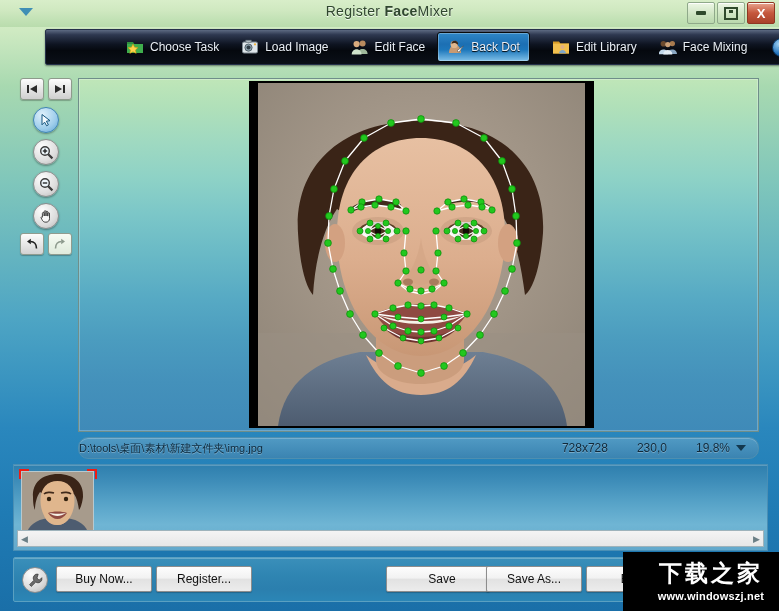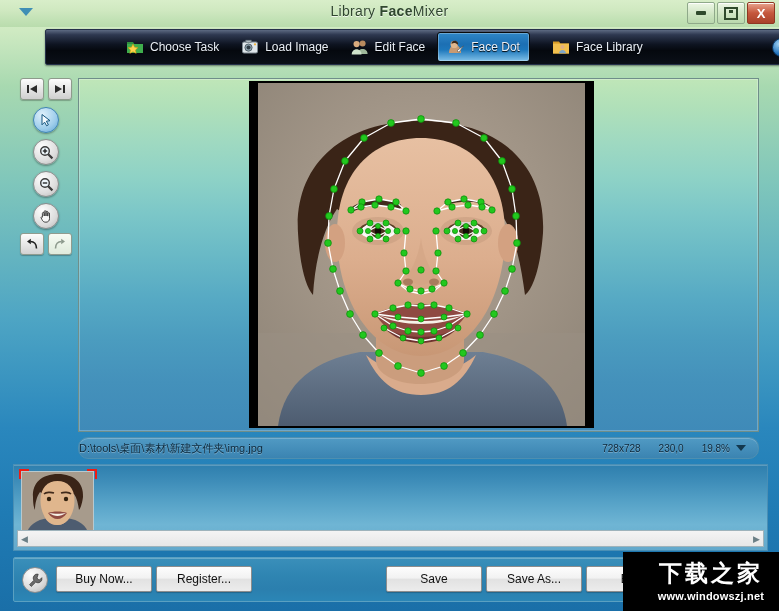--- a/index.html
+++ b/index.html
@@ -120,21 +120,21 @@
   .statusbar{
     position:absolute;left:78px;top:437px;width:679px;height:20px;
     border:1px solid #4e8fb0;border-radius:10px;
     background:linear-gradient(180deg,rgba(94,161,198,.75),rgba(62,132,176,.85));
     display:flex;align-items:center;box-shadow:inset 0 1px 0 rgba(255,255,255,.22);
   }
   .st-path{
     margin-left:0;color:#0f2a3c;font-size:11px;flex:1;white-space:nowrap;overflow:hidden;
     text-shadow:0 1px 0 rgba(255,255,255,.28);
   }
-  .st-val{color:#11293a;font-size:10px;margin-right:18px;text-shadow:0 1px 0 rgba(255,255,255,.28);}
+  .st-val{color:#11293a;font-size:12px;margin-right:18px;text-shadow:0 1px 0 rgba(255,255,255,.28);margin-left:11px;}
   .st-caret{
     width:0;height:0;border-left:5px solid transparent;border-right:5px solid transparent;
     border-top:6px solid #13384e;margin-right:12px;cursor:pointer;
   }
 
   
   .thumbpanel{
     position:absolute;left:13px;top:464px;width:753px;height:85px;
     border:1px solid #4a8fb5;
     background:linear-gradient(180deg,#2e7fae 0%,#3d8cb8 18%,#57a3c8 45%,#6fb5d4 70%,#63a9cc 100%);
@@ -171,21 +171,21 @@
   }
   .btn{
     position:absolute;top:8px;height:24px;
     border:1px solid #8d8d8d;border-radius:2px;
     background:linear-gradient(180deg,#fdfdfd 0%,#f2f2f2 45%,#e2e2e2 52%,#ececec 100%);
     color:#101010;font-size:12px;display:flex;align-items:center;justify-content:center;
     cursor:pointer;box-shadow:0 1px 1px rgba(0,0,0,.22);
   }
   #btn-buy{left:42px;width:94px;}
   #btn-reg{left:142px;width:94px;}
-  #btn-save{left:372px;width:94px;}
+  #btn-save{left:372px;width:94px;padding-left:8px;}
   #btn-saveas{left:472px;width:94px;}
   #btn-back{left:572px;width:94px;}
 
   
   .watermark{
     position:absolute;right:0;bottom:0;width:136px;height:59px;background:#000;
     display:flex;flex-direction:column;align-items:center;justify-content:center;padding-left:20px;
   }
   .wm-cn{color:#fff;font-size:23px;font-weight:bold;letter-spacing:3px;line-height:1;
      font-family:"DejaVu Sans",sans-serif;}
@@ -194,21 +194,21 @@
 </head>
 <body>
 
 <div class="app">
 
   <div class="titlebar">
     <div class="sysmenu">
       <i></i>
     </div>
     <div class="title-text">
-      <span>Library </span><b>Face</b><span>Mixer</span>
+      <span>Register </span><b>Face</b><span>Mixer</span>
     </div>
     <div class="wbtns">
       <div class="wbtn">
         <div class="glyph-min"></div>
       </div>
       <div class="wbtn">
         <div class="glyph-max">
             <i></i>
           </div>
       </div>
@@ -258,35 +258,48 @@
 
     <div class="tab active">
       <span class="ti">
         <svg width="18" height="18" viewBox="0 0 18 18">
           <path d="M2 15c0-4.5 2.4-8 6-8s6 3.5 6 8z" fill="#c89a72"></path>
           <circle cx="7.2" cy="6.4" r="3.6" fill="#e0b68d"></circle>
           <path d="M4.6 4.5c1-2 5-2.4 6.2 0 .5 1 .4 2-.2 2.2C9 4.6 6.2 4.4 4.6 6z" fill="#3c2a1d"></path>
           <path d="M10 12.6l6.4-4.7-4.4 6.4-.9-1-1.1-.7z" fill="#ffffff" stroke="#4a4a4a" stroke-width=".6"></path>
         </svg>
       </span>
-      <span>Face Dot</span>
+      <span>Back Dot</span>
     </div>
 
     <div class="tab" style="margin-left:12px">
       <span class="ti">
         <svg width="18" height="18" viewBox="0 0 18 18">
           <path d="M1 3.5h6l1.4 2H17v10H1z" fill="#d79b26"></path>
           <path d="M1 5.6h16v9.9H1z" fill="#f2c04f"></path>
           <circle cx="10.5" cy="9" r="2.1" fill="#e2b183"></circle>
           <path d="M7 15.2c0-2 1.6-3.3 3.5-3.3s3.5 1.3 3.5 3.3z" fill="#7fa6c9"></path>
         </svg>
       </span>
-      <span>Face Library</span>
-    </div>
-
+      <span>Edit Library</span>
+    </div>
+
+    <div class="tab">
+      <span class="ti">
+        <svg width="18" height="18" viewBox="0 0 18 18">
+          <circle cx="13.3" cy="5.6" r="2.7" fill="#a87a4e"></circle>
+          <path d="M8.6 16c0-2.7 2.1-4.6 4.7-4.6S18 13.3 18 16z" fill="#8aa7c3"></path>
+          <circle cx="4.4" cy="5.7" r="2.8" fill="#6b4a2e"></circle>
+          <path d="M-.3 16.2c0-2.8 2.1-4.8 4.7-4.8s4.7 2 4.7 4.8z" fill="#c2d8ea"></path>
+          <circle cx="8.8" cy="6.6" r="2.6" fill="#caa077"></circle>
+          <path d="M4.3 16.4c0-2.6 2-4.4 4.5-4.4s4.5 1.8 4.5 4.4z" fill="#e4eef6"></path>
+        </svg>
+      </span>
+      <span>Face Mixing</span>
+    </div>
 
     <div class="help-ic">
       <span>?</span>
     </div>
   </div>
 
   <div class="leftstrip">
 
     <div class="tbtn" style="left:0;top:0">
       <svg width="12" height="10" viewBox="0 0 12 10">

